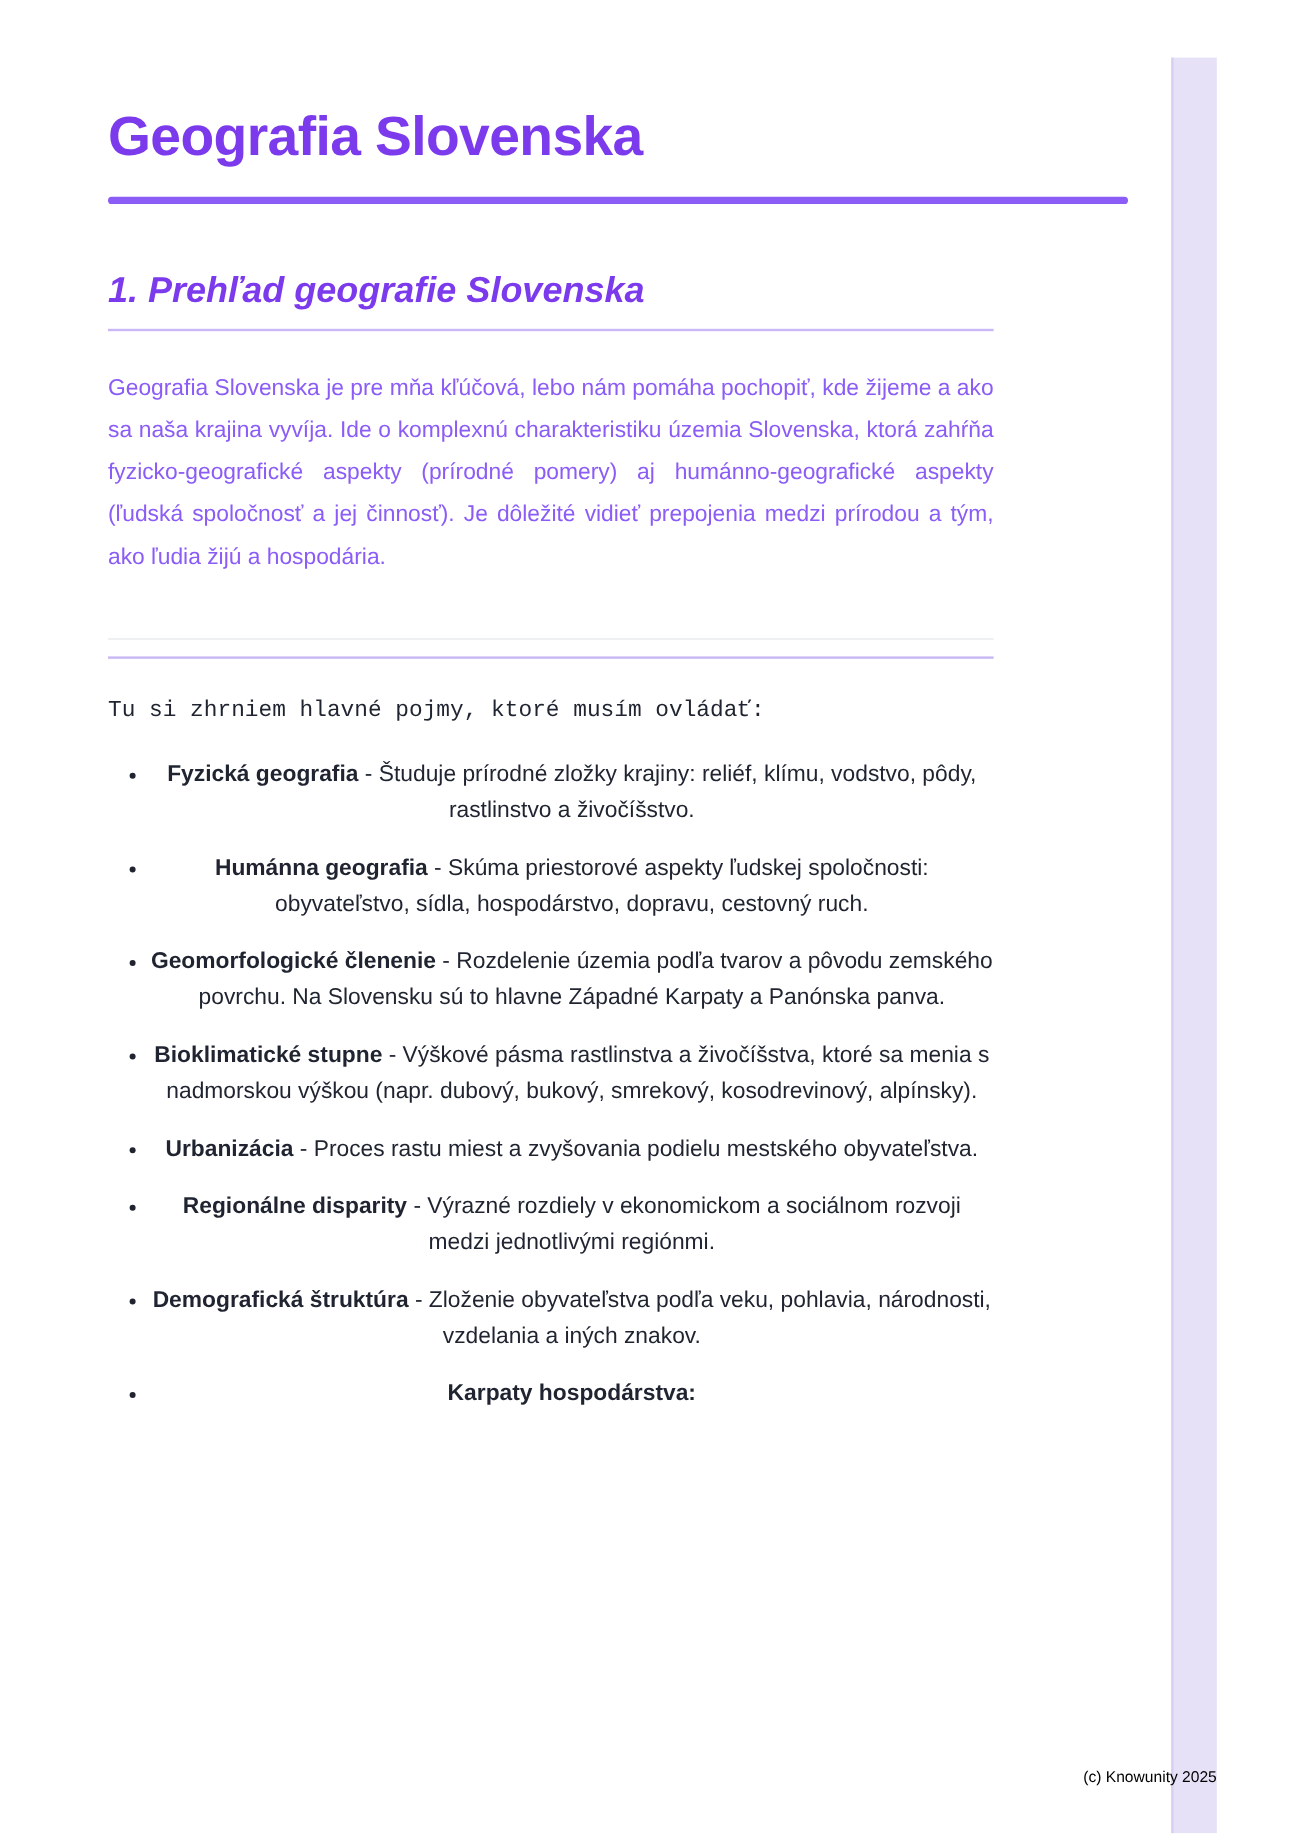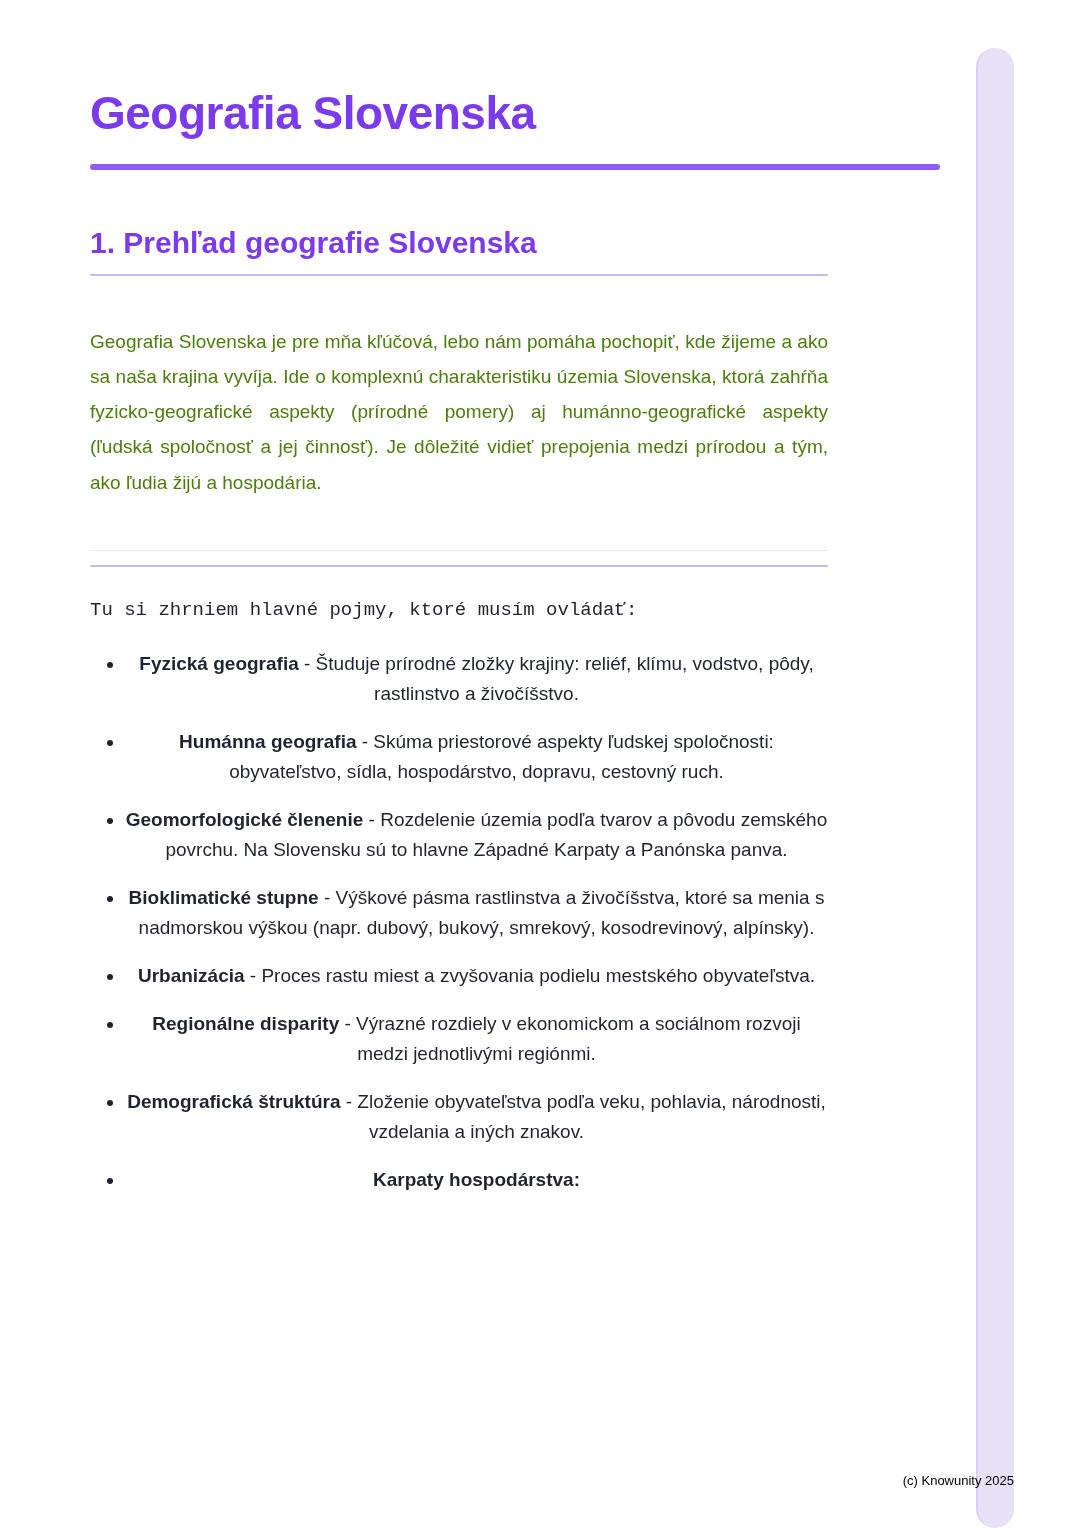--- a/index.html
+++ b/index.html
@@ -1,15 +1,15 @@
 <!DOCTYPE html>
 <html><head>
 <meta charset="utf-8">
 <style>
-  * { margin: 0; padding: 0; box-sizing: border-box; border-radius: 24px; }
+  * { margin: 0; padding: 0; box-sizing: border-box; }
   html, body { background: #ffffff; }
   body {
     width: 1080px; height: 1528px;
     font-family: "Liberation Sans", sans-serif;
     color: #1f2430;
   }
   .page {
     position: relative;
     width: 1080px; height: 1528px;
     background: #ffffff;
@@ -37,32 +37,33 @@
     width: 850px; height: 6px;
     background: #8b5cf6;
     border-radius: 3px;
     margin-top: 24px;
   }
   .sec-heading {
     font-size: 30px;
     font-weight: 700;
     color: #7c3aed;
     margin-top: 56px;
+    font-style: italic;
   }
   .sec-underline {
     width: 738px; height: 2px;
     background: #c9b8f5;
     margin-top: 14px;
   }
   .body-par {
-    margin-top: 48px;
+    margin-top: 30px;
     font-size: 19px;
     line-height: 1.85;
     text-align: justify;
-    color: #4d7c0f;
+    color: #8b5cf6;
   }
   .divider {
     border: none;
     border-top: 1px solid #e3e6ea;
     margin-top: 50px;
   }
   .intro {
     margin-top: 32px;
     font-size: 19px;
     color: #1f2430;

